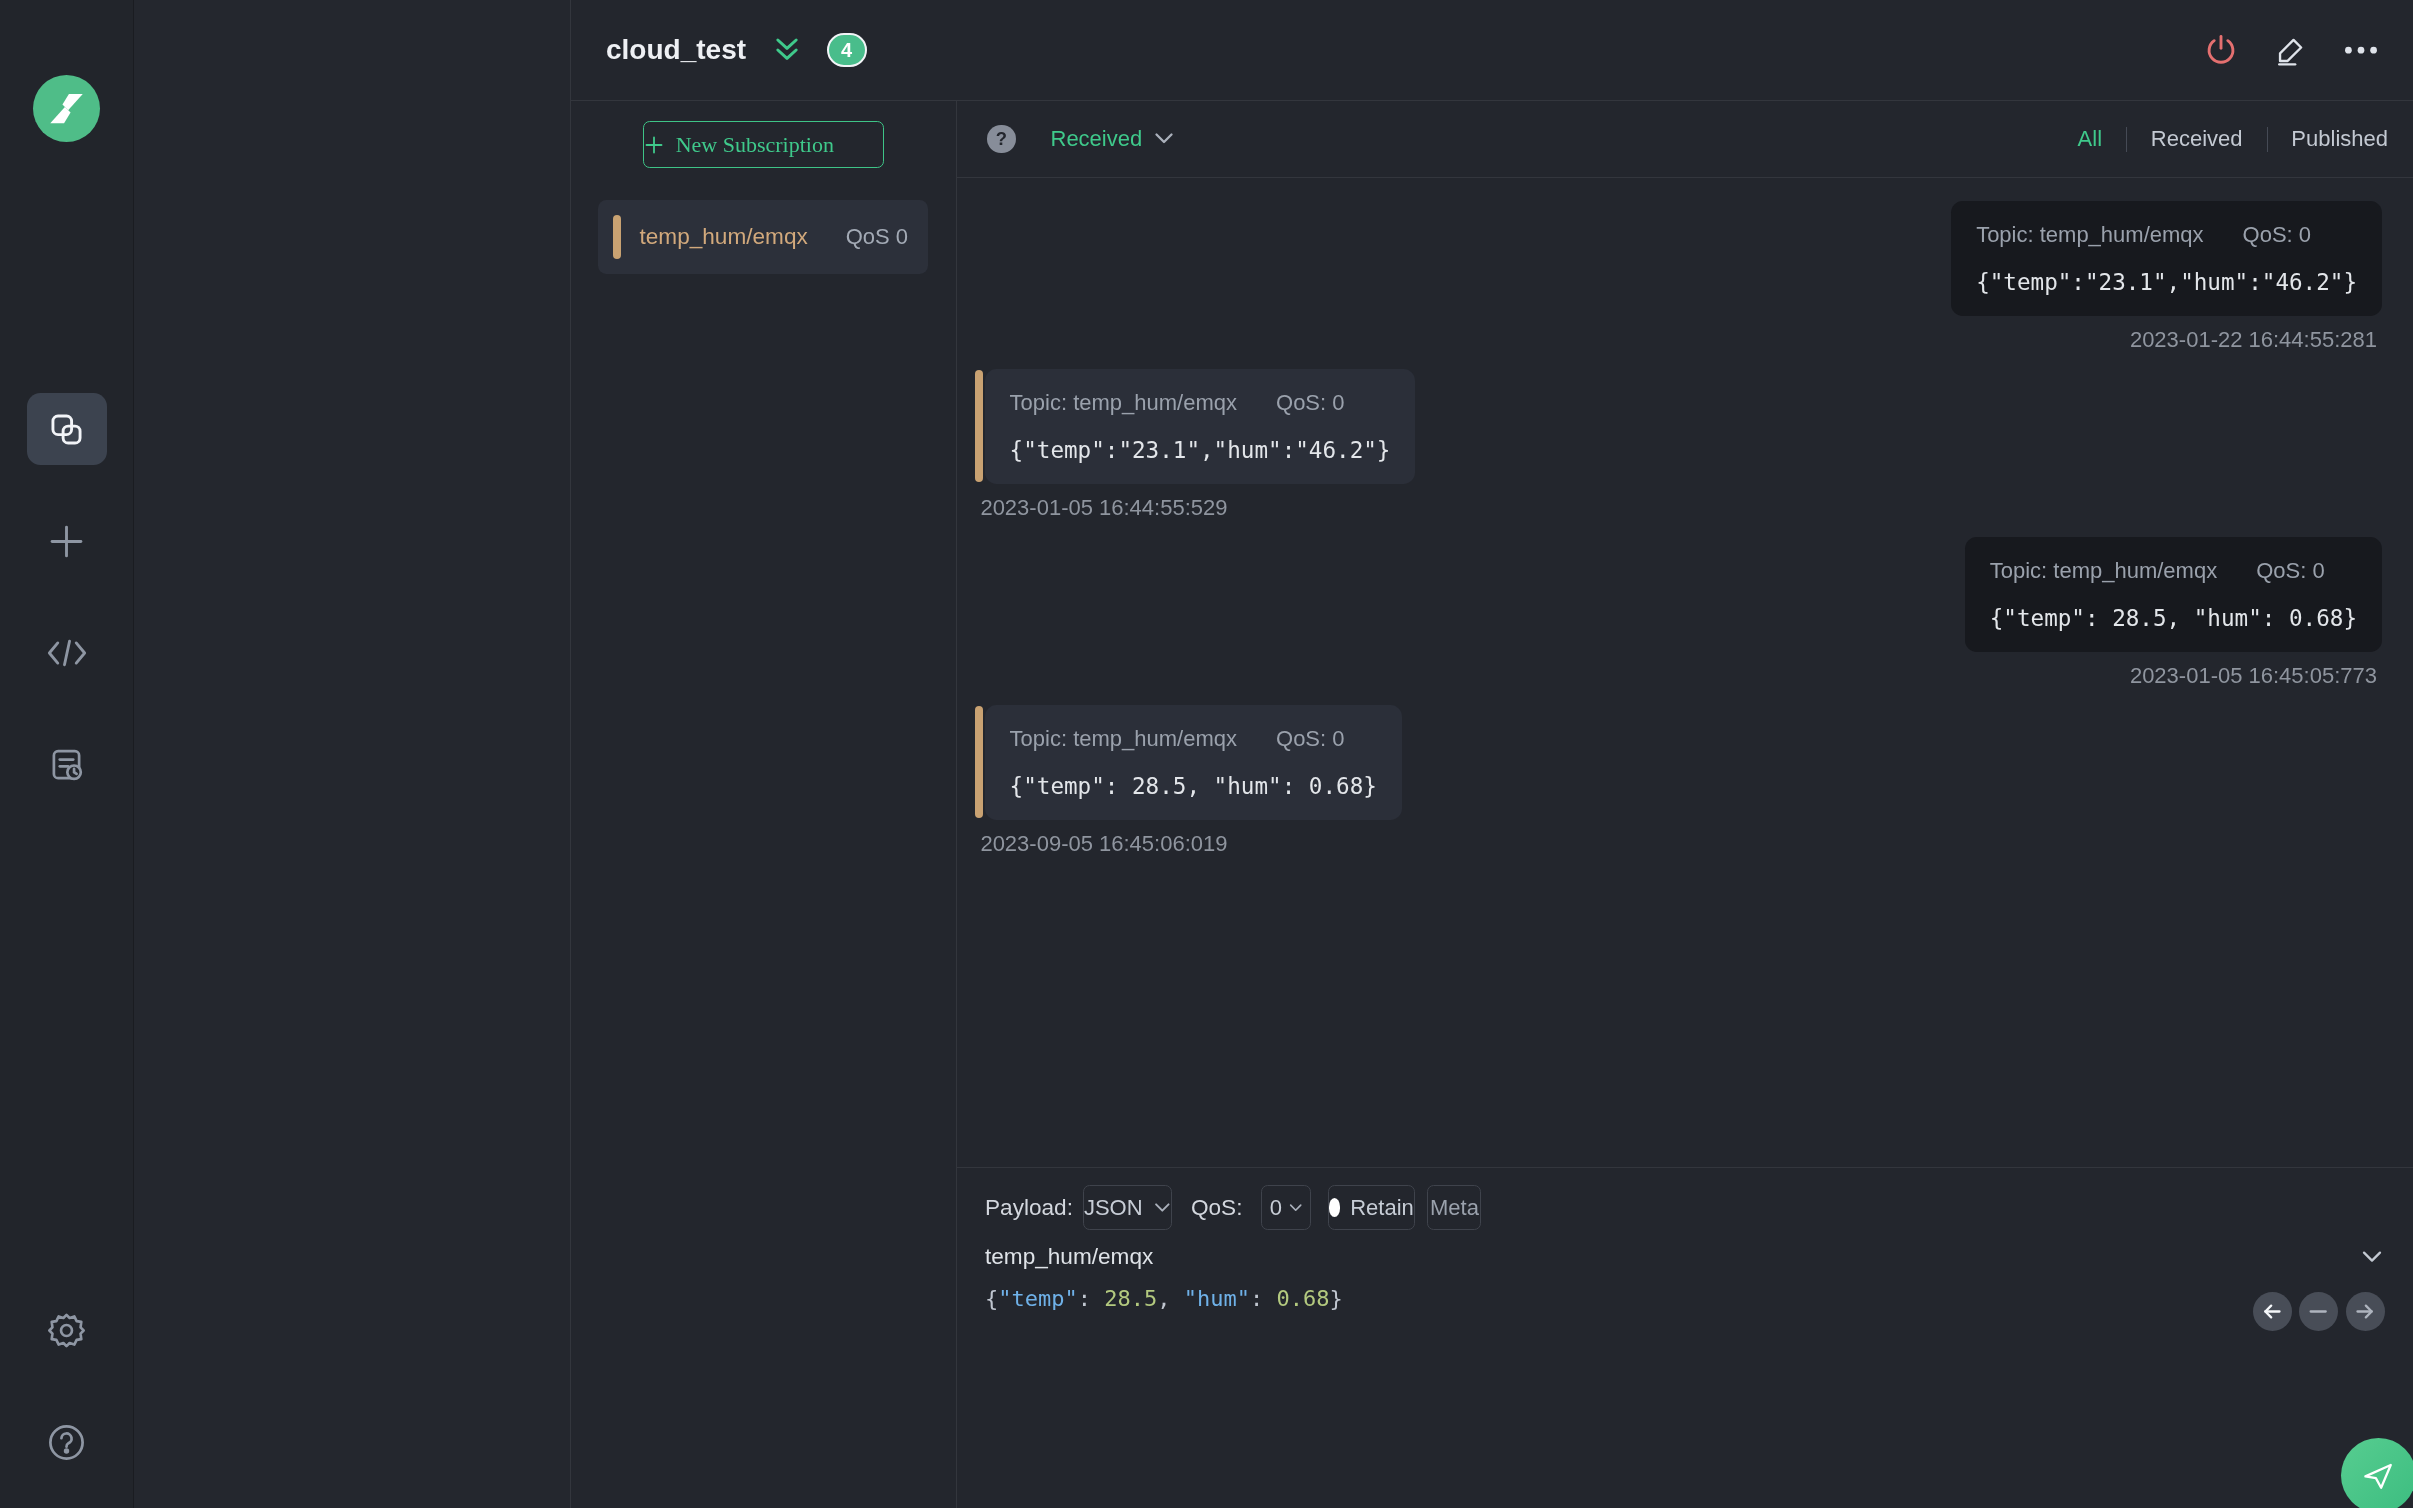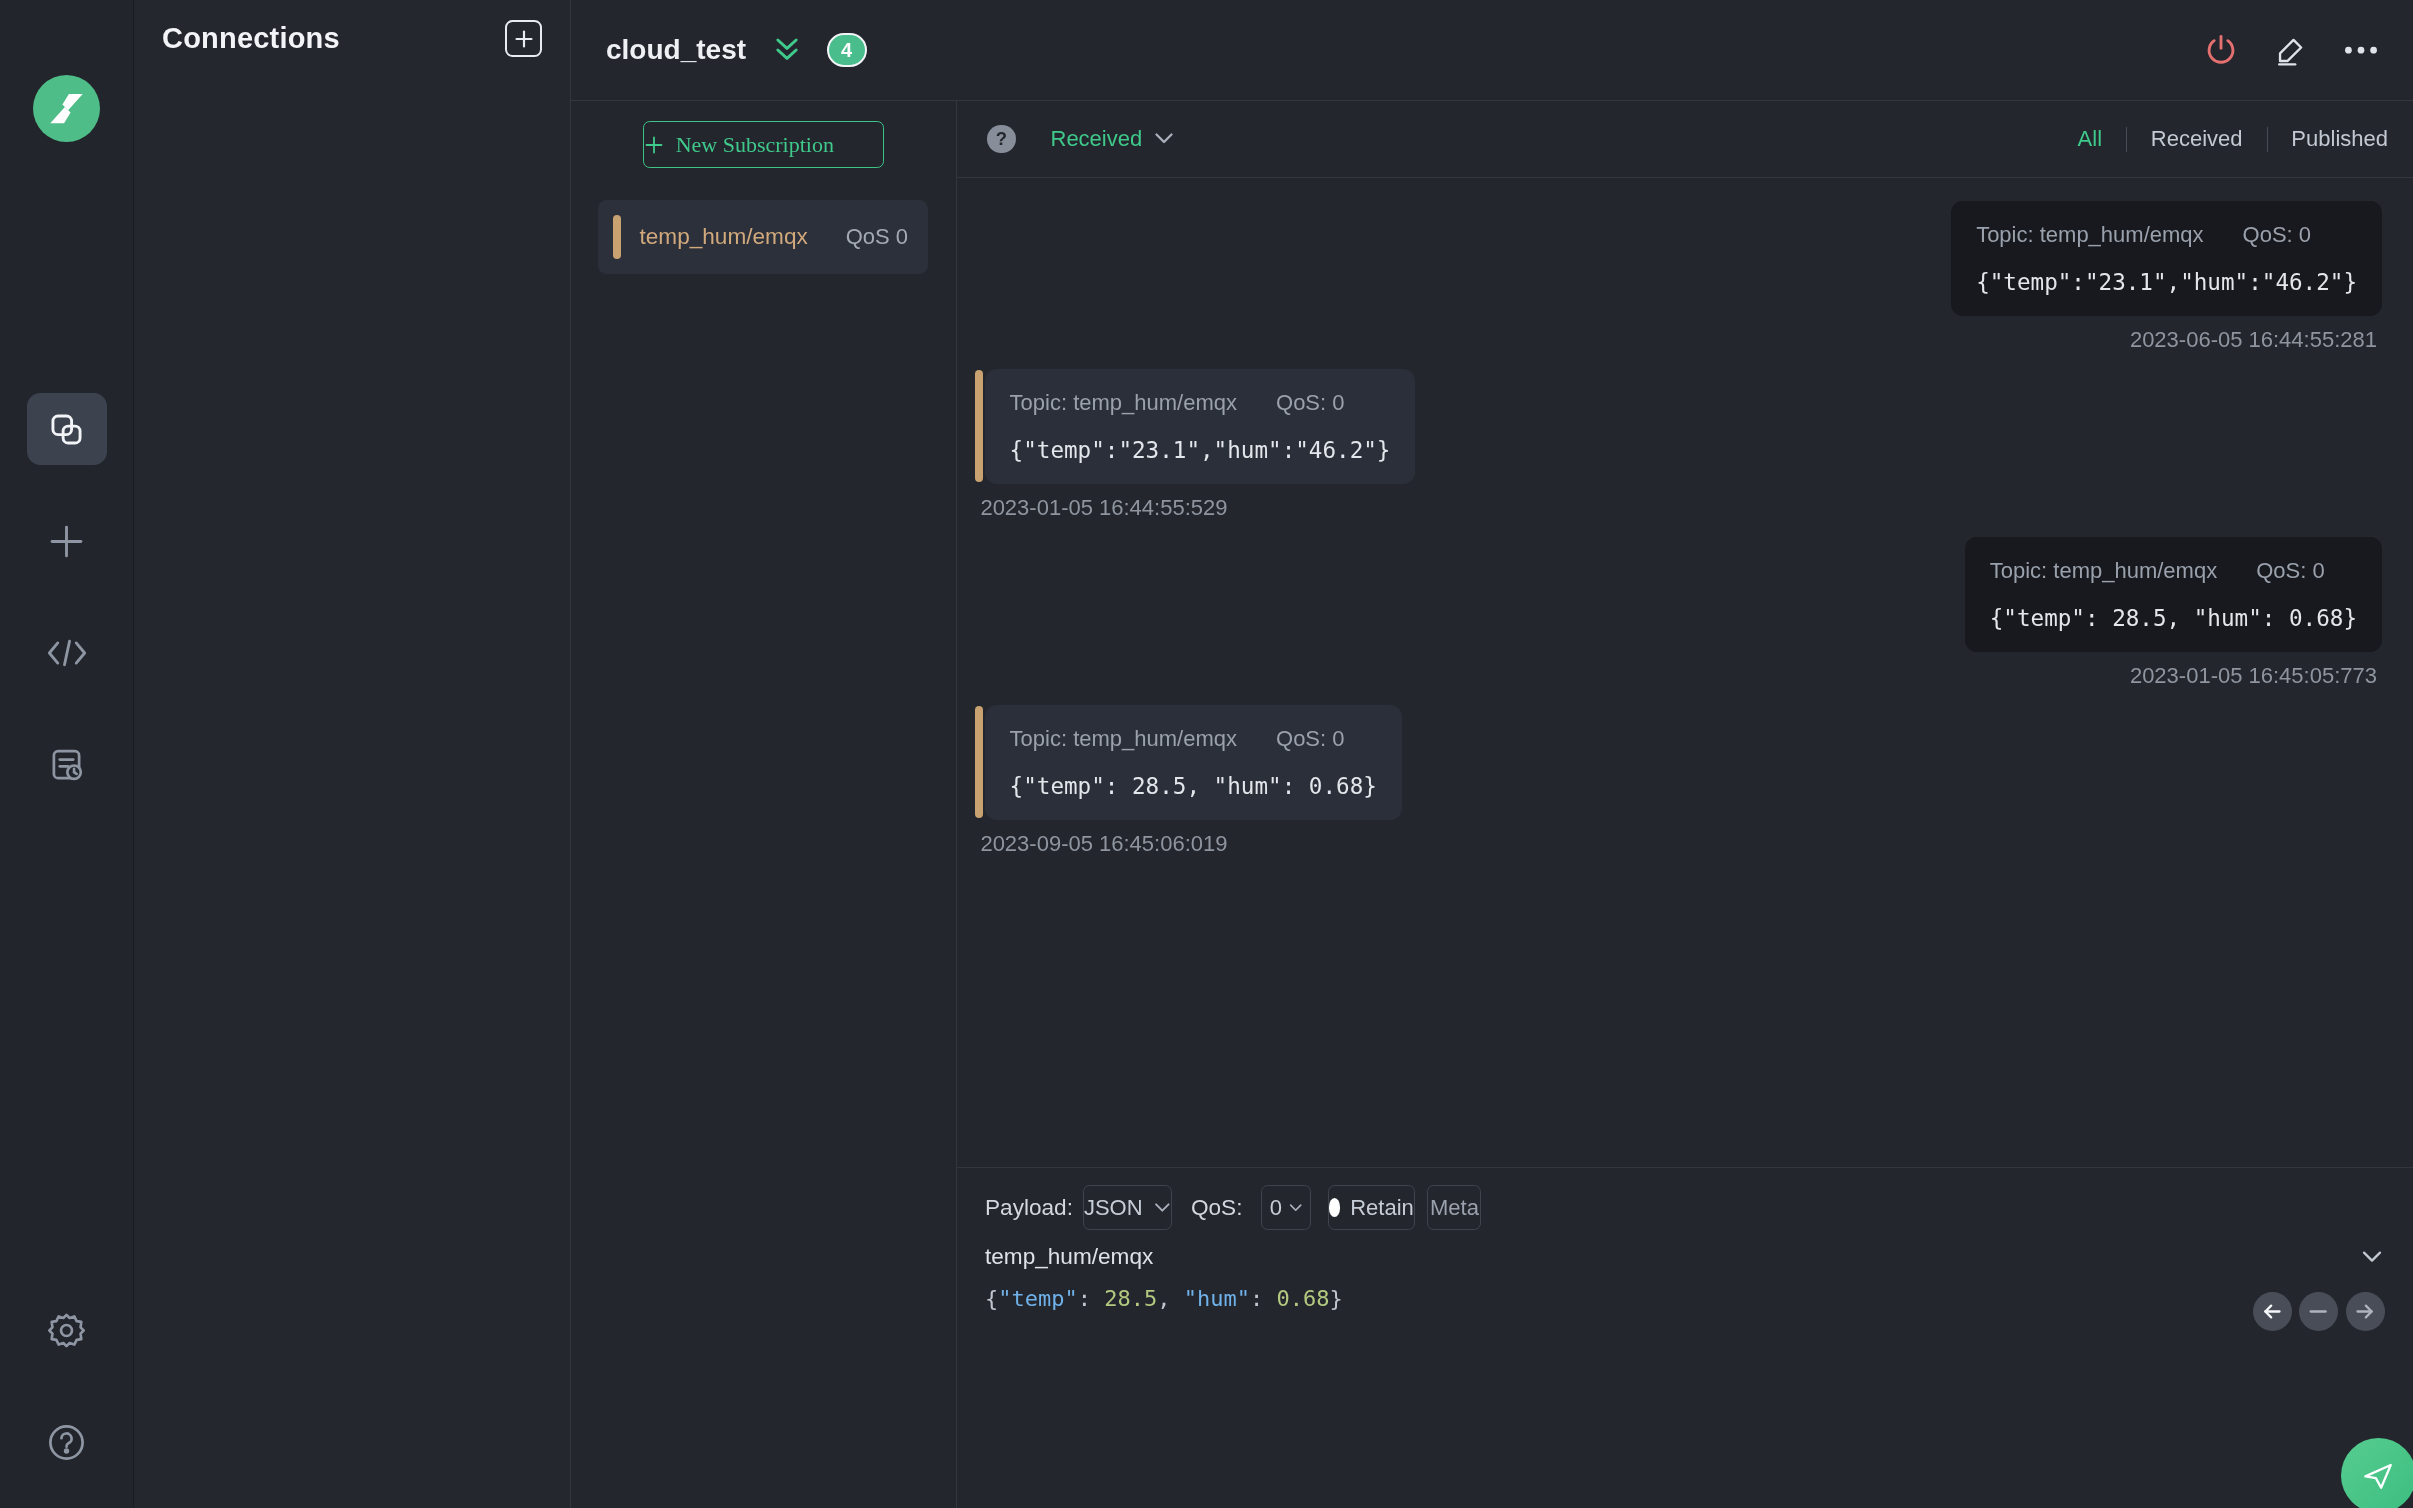--- a/index.html
+++ b/index.html
@@ -198,29 +198,20 @@
   <div class="nav-item nav-bottom">
     <svg width="39" height="39" viewBox="0 0 46 46" fill="none" stroke="currentColor" stroke-width="3.2" stroke-linecap="round">
       <circle cx="23" cy="23" r="19"></circle>
       <path d="M17 18 a6 6 0 1 1 8 6 q-2 1 -2 4"></path>
       <circle cx="23" cy="33" r="1.6" fill="currentColor"></circle>
     </svg>
   </div>
 </aside>
 
 <section class="connections">
-  <div class="conn-header">
-    <span class="conn-title">Connections</span>
-    <button class="add-conn-btn">
-      <svg width="20" height="20" viewBox="0 0 24 24" stroke="currentColor" stroke-width="2.6" stroke-linecap="round">
-        <line x1="12" y1="3" x2="12" y2="21"></line>
-          <line x1="3" y1="12" x2="21" y2="12"></line>
-      </svg>
-    </button>
-  </div>
 </section>
 
 <main class="main">
   <header class="main-header">
     <span class="main-title">cloud_test</span>
     <span class="collapse-chevrons">
       <svg width="32" height="30" viewBox="0 0 38 36" fill="none" stroke="#3fc98b" stroke-width="3.6" stroke-linecap="round" stroke-linejoin="round">
         <polyline points="8,6 19,16 30,6"></polyline>
           <polyline points="8,18 19,28 30,18"></polyline>
       </svg>
@@ -289,21 +280,21 @@
           <div class="row">
 
             <div class="bubble">
               <div class="msg-meta">
                 <span>Topic: temp_hum/emqx</span>
                 <span>QoS: 0</span>
               </div>
               <div class="msg-payload mono">{"temp":"23.1","hum":"46.2"}</div>
             </div>
           </div>
-          <div class="msg-time">2023-06-05 16:44:55:281</div>
+          <div class="msg-time">2023-01-22 16:44:55:281</div>
         </div>
           <div class="msg received">
           <div class="row">
             <span class="accent"></span>
             <div class="bubble">
               <div class="msg-meta">
                 <span>Topic: temp_hum/emqx</span>
                 <span>QoS: 0</span>
               </div>
               <div class="msg-payload mono">{"temp":"23.1","hum":"46.2"}</div>

